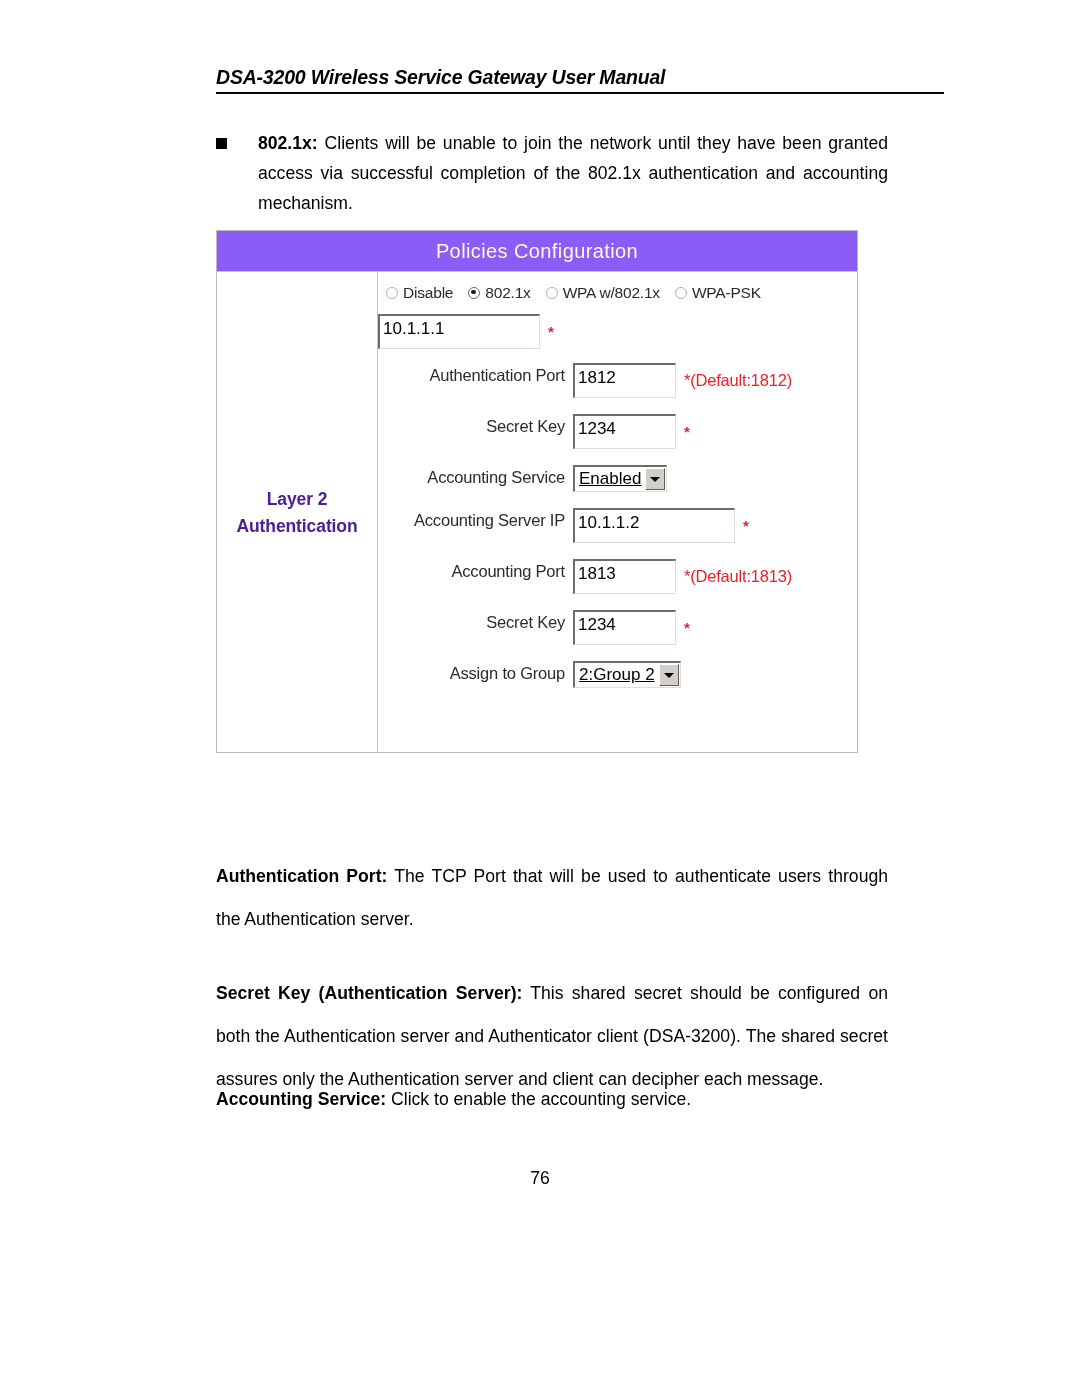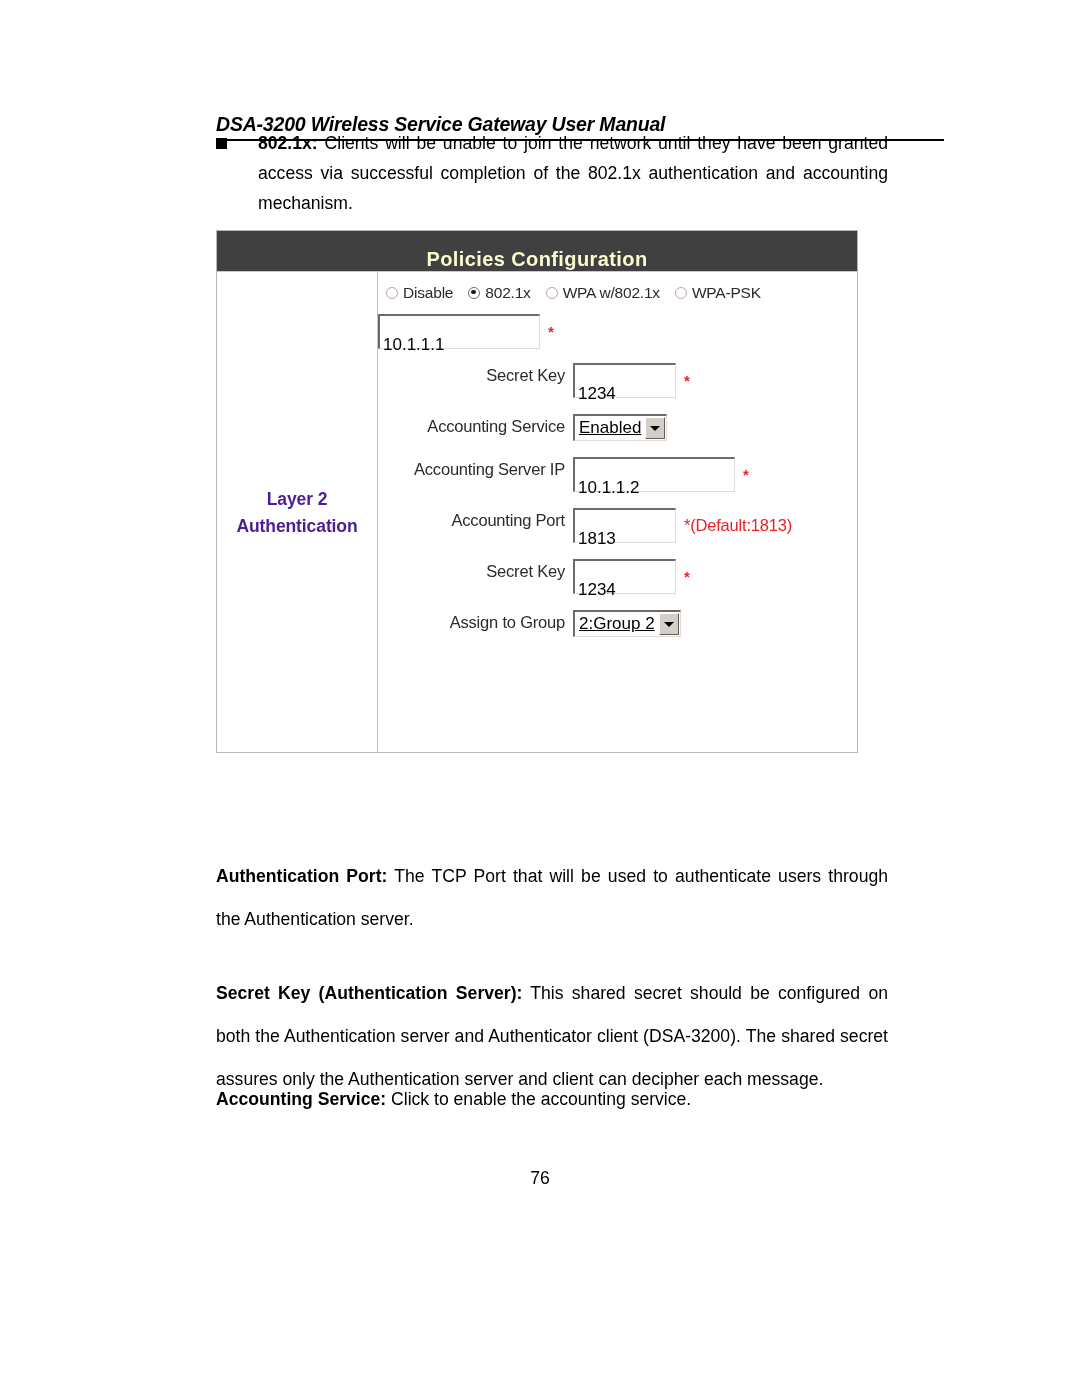--- a/index.html
+++ b/index.html
@@ -22,21 +22,20 @@
     width: 1080px;
     height: 1397px;
   }
 
   
   .doc-header {
     position: absolute;
     left: 216px;
     top: 66px;
     width: 728px;
-    margin-top: 47px;
   }
   .doc-header-title {
     font-size: 19.5px;
     font-weight: bold;
     font-style: italic;
     letter-spacing: -0.2px;
     color: #000;
     white-space: nowrap;
   }
   .doc-header-rule {
@@ -75,27 +74,27 @@
     left: 216px;
     top: 230px;
     width: 642px;
     height: 523px;
     border: 1px solid #b8b8b8;
     background: #ffffff;
     box-sizing: border-box;
   }
   .ui-panel-header {
     height: 40px;
-    background: #404040;
+    background: #8b5cf6;
     color: #fbfbcf;
     font-size: 20px;
-    font-weight: bold;
+    font-weight: normal;
     letter-spacing: 0.4px;
     display: flex;
-    align-items: flex-end;
+    align-items: center;
     justify-content: center;
     border-bottom: 1px solid #c9c9c9;
   }
   .ui-body {
     display: flex;
     height: 481px;
     box-sizing: border-box;
   }
   .ui-sidebar {
     width: 161px;
@@ -180,22 +179,22 @@
     align-items: center;
     gap: 8px;
   }
 
   .win-input {
     border-top: 2px solid #6b6b6b;
     border-left: 2px solid #6b6b6b;
     border-right: 1px solid #e2dcd4;
     border-bottom: 1px solid #e2dcd4;
     background: #ffffff;
-    height: 27px;
-    padding: 16px 3px;
+    height: 35px;
+    padding: 0 3px;
     font-family: "Liberation Sans", sans-serif;
     font-size: 17px;
     color: #000;
     box-sizing: border-box;
     line-height: 25px;
   }
   .w-long { width: 162px; }
   .w-mid  { width: 103px; }
 
   .asterisk {
@@ -331,20 +330,27 @@
           </label>
         </div>
 
         <div class="form-row" style="margin-bottom:14px;">
           <div class="form-control">
             <div class="win-input w-long">10.1.1.1</div>
             <span class="asterisk">*</span>
           </div>
         </div>
 
+        <div class="form-row" style="margin-bottom:16px;">
+          <div class="form-label">Authentication Port</div>
+          <div class="form-control">
+            <div class="win-input w-mid">1812</div>
+            <span class="default-note">*(Default:1812)</span>
+          </div>
+        </div>
 
         <div class="form-row" style="margin-bottom:16px;">
           <div class="form-label">Secret Key</div>
           <div class="form-control">
             <div class="win-input w-mid">1234</div>
             <span class="asterisk">*</span>
           </div>
         </div>
 
         <div class="form-row" style="margin-bottom:16px;">

